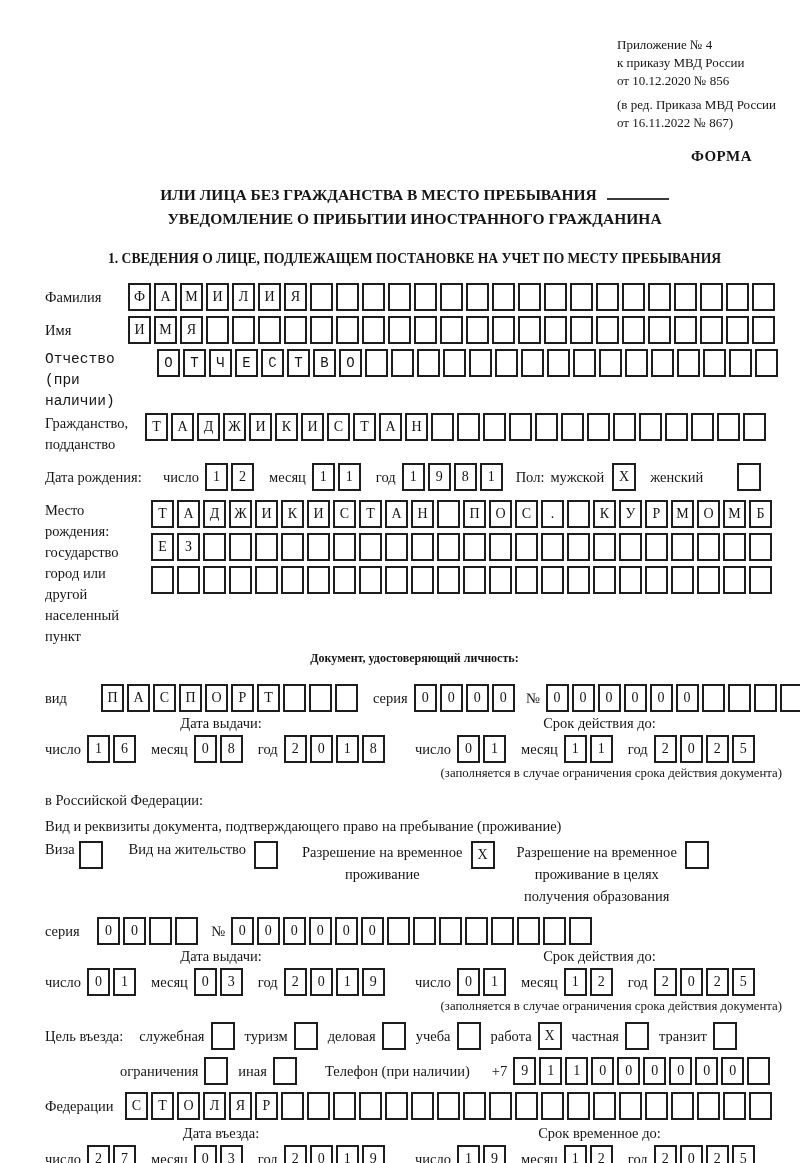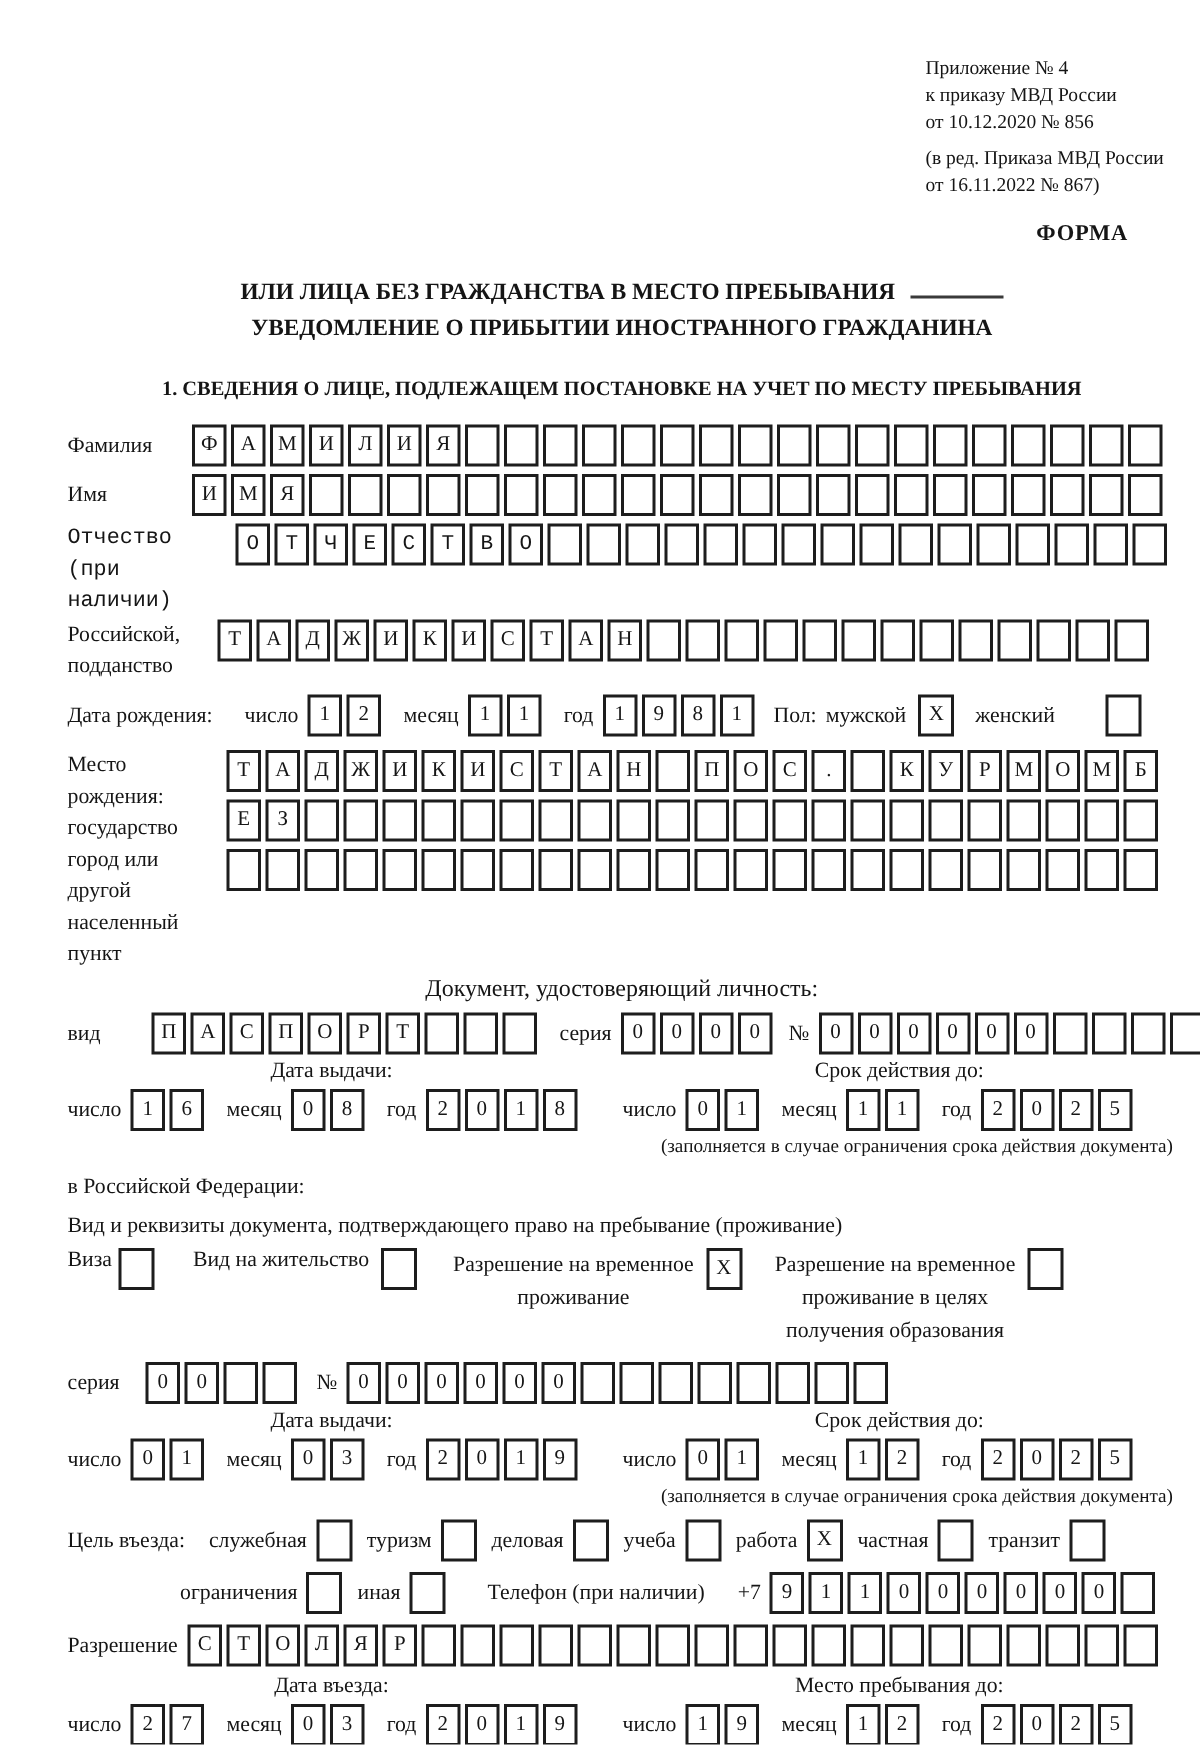--- a/index.html
+++ b/index.html
@@ -36,21 +36,21 @@
   .lines span{display:block;line-height:21px;}
   .l-surname{width:83px;} .l-pat{width:112px;} .l-cit{width:100px;}
   .l-place{width:106px;} .l-prof{width:80px;}
 
   .stackrows .cellrow{margin-bottom:5px;line-height:0;}
 
   .dlabel{margin:0 6px 0 12px;}
   .dline{display:flex;align-items:center;}
   .dline .dlabel:first-child{margin-left:0;}
 
-  .doc-title{text-align:center;font-weight:normal;margin:4px 0 6px 0;font-size:16px;}
+  .doc-title{text-align:center;font-weight:bold;margin:4px 0 18px 0;font-size:12px;}
 
   .dates{display:flex;margin-top:2px;}
   .dcol-l{width:352px;}
   .dcol-r{flex:1;padding-left:18px;}
   .dtitle{text-align:center;margin-bottom:3px;}
   .dnote{font-size:12.8px;text-align:right;padding-right:2px;margin-top:3px;margin-bottom:6px;}
 
   .intro{margin-top:6px;line-height:26px;}
 
   .visa-row{display:flex;align-items:flex-start;margin-top:2px;margin-bottom:10px;}
@@ -105,21 +105,21 @@
   <div class="row-top" style="margin-bottom:1px;font-family:Liberation Mono, monospace;">
     <span class="lbl l-pat lines">
       <span>Отчество</span>
       <span>(при наличии)</span>
     </span>
     <span class="cells"><span class="cell">О</span><span class="cell">Т</span><span class="cell">Ч</span><span class="cell">Е</span><span class="cell">С</span><span class="cell">Т</span><span class="cell">В</span><span class="cell">О</span><span class="cell"></span><span class="cell"></span><span class="cell"></span><span class="cell"></span><span class="cell"></span><span class="cell"></span><span class="cell"></span><span class="cell"></span><span class="cell"></span><span class="cell"></span><span class="cell"></span><span class="cell"></span><span class="cell"></span><span class="cell"></span><span class="cell"></span><span class="cell"></span></span>
   </div>
 
   <div class="row-top" style="margin-bottom:8px;">
     <span class="lbl l-cit lines">
-      <span>Российской,</span>
+      <span>Гражданство,</span>
       <span>подданство</span>
     </span>
     <span class="cells"><span class="cell">Т</span><span class="cell">А</span><span class="cell">Д</span><span class="cell">Ж</span><span class="cell">И</span><span class="cell">К</span><span class="cell">И</span><span class="cell">С</span><span class="cell">Т</span><span class="cell">А</span><span class="cell">Н</span><span class="cell"></span><span class="cell"></span><span class="cell"></span><span class="cell"></span><span class="cell"></span><span class="cell"></span><span class="cell"></span><span class="cell"></span><span class="cell"></span><span class="cell"></span><span class="cell"></span><span class="cell"></span><span class="cell"></span></span>
   </div>
 
   <div class="row dline" style="margin-bottom:9px;">
     <span class="lbl" style="width:106px">Дата рождения:</span>
     <span class="dlabel">число</span>
     <span class="cells"><span class="cell">1</span><span class="cell">2</span></span>
     <span class="dlabel">месяц</span>
@@ -270,38 +270,38 @@
     <span class="plabel first">ограничения</span>
     <span class="cbox"></span>
     <span class="plabel">иная</span>
     <span class="cbox"></span>
     <span class="phone-label">Телефон (при наличии)</span>
     <span class="phone-prefix">+7</span>
     <span class="cells"><span class="cell">9</span><span class="cell">1</span><span class="cell">1</span><span class="cell">0</span><span class="cell">0</span><span class="cell">0</span><span class="cell">0</span><span class="cell">0</span><span class="cell">0</span><span class="cell"></span></span>
   </div>
 
   <div class="row" style="margin-top:7px;">
-    <span class="lbl l-prof">Разрешение</span>
+    <span class="lbl l-prof">Федерации</span>
     <span class="cells"><span class="cell">С</span><span class="cell">Т</span><span class="cell">О</span><span class="cell">Л</span><span class="cell">Я</span><span class="cell">Р</span><span class="cell"></span><span class="cell"></span><span class="cell"></span><span class="cell"></span><span class="cell"></span><span class="cell"></span><span class="cell"></span><span class="cell"></span><span class="cell"></span><span class="cell"></span><span class="cell"></span><span class="cell"></span><span class="cell"></span><span class="cell"></span><span class="cell"></span><span class="cell"></span><span class="cell"></span><span class="cell"></span><span class="cell"></span></span>
   </div>
 
   <div class="dates" style="margin-top:4px;">
     <div class="dcol-l">
       <div class="dtitle">Дата въезда:</div>
       <div class="dline">
         <span class="dlabel">число</span>
         <span class="cells"><span class="cell">2</span><span class="cell">7</span></span>
         <span class="dlabel">месяц</span>
         <span class="cells"><span class="cell">0</span><span class="cell">3</span></span>
         <span class="dlabel">год</span>
         <span class="cells"><span class="cell">2</span><span class="cell">0</span><span class="cell">1</span><span class="cell">9</span></span>
       </div>
     </div>
     <div class="dcol-r">
-      <div class="dtitle">Место пребывания до:</div>
+      <div class="dtitle">Срок временное до:</div>
       <div class="dline">
         <span class="dlabel">число</span>
         <span class="cells"><span class="cell">1</span><span class="cell">9</span></span>
         <span class="dlabel">месяц</span>
         <span class="cells"><span class="cell">1</span><span class="cell">2</span></span>
         <span class="dlabel">год</span>
         <span class="cells"><span class="cell">2</span><span class="cell">0</span><span class="cell">2</span><span class="cell">5</span></span>
       </div>
     </div>
   </div>

